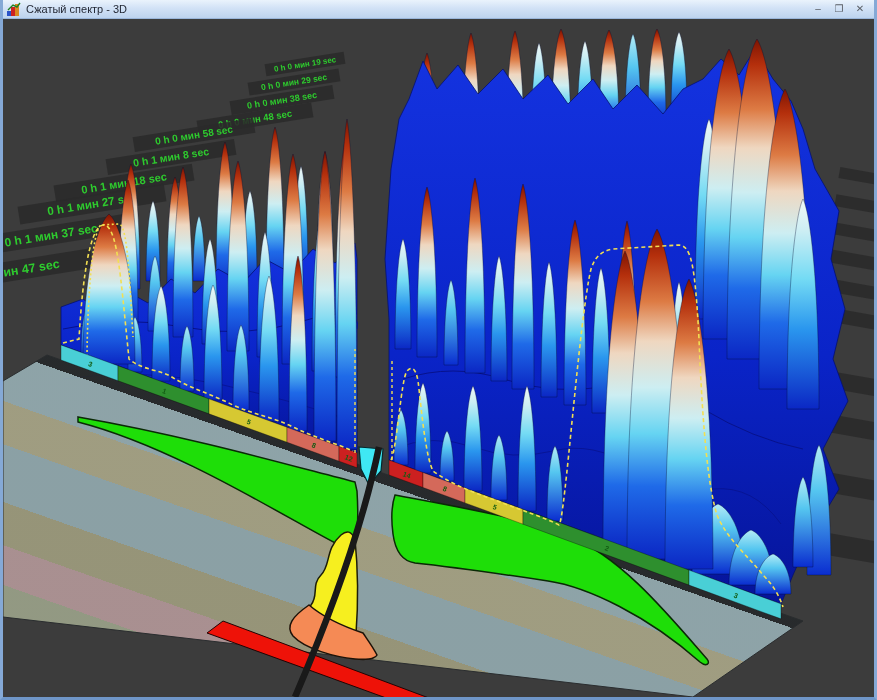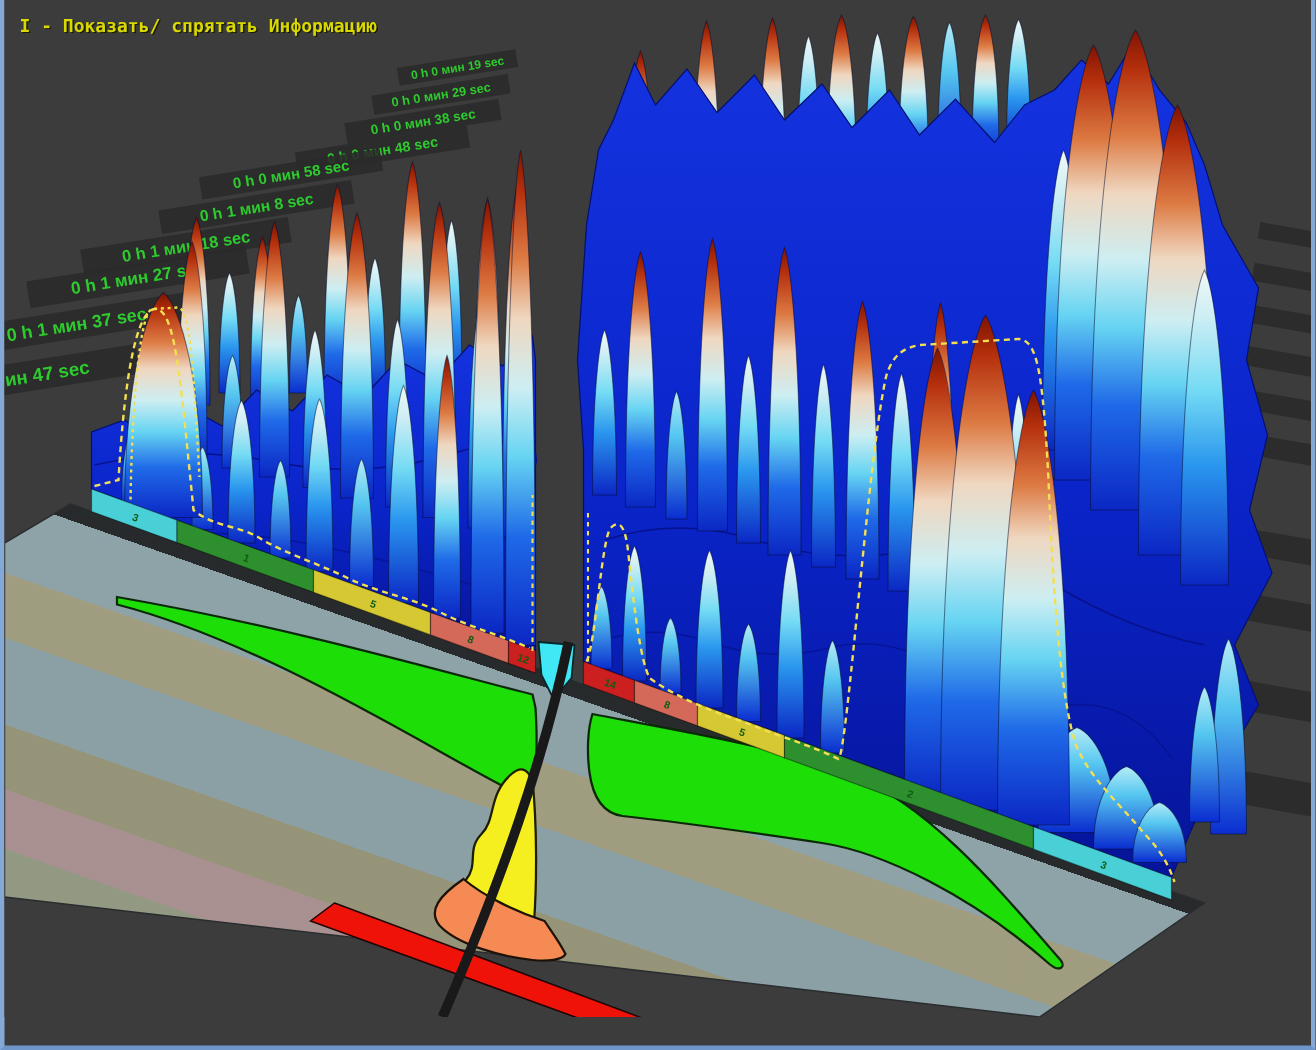--- a/index.html
+++ b/index.html
@@ -23,20 +23,34 @@
   .info-text{
     position:absolute;left:10px;top:10px;
     font-family:"DejaVu Sans Mono",monospace;font-weight:bold;font-size:12px;color:#d9d900;
     text-shadow:1px 1px 0 #1c1c00;white-space:pre;
   }
 </style>
 </head>
 <body>
 
 <div class="window">
+  <div class="titlebar">
+    <svg class="app-icon" viewBox="0 0 14 14">
+      <rect x="0" y="9" width="4" height="5" fill="#2a52c8"></rect>
+      <rect x="4" y="5" width="4" height="9" fill="#cc2222"></rect>
+      <rect x="8" y="2" width="4" height="12" fill="#d98822"></rect>
+      <path d="M1,8 L6,3 L10,5 L13,1" stroke="#208020" stroke-width="1.4" fill="none"></path>
+    </svg>
+    <span class="title">Сжатый спектр - 3D</span>
+    <div class="winbtns">
+      <span>–</span>
+      <span>❐</span>
+      <span>✕</span>
+    </div>
+  </div>
   <div class="client">
     <svg id="scene" width="871" height="678" viewBox="0 0 871 678">
         <defs>
     <linearGradient id="grad-hot" x1="0" y1="0" x2="0" y2="1">
       <stop offset="0" stop-color="#7e1402"></stop>
             <stop offset="0.08" stop-color="#b42f0c"></stop>
       <stop offset="0.22" stop-color="#dd7b44"></stop>
             <stop offset="0.34" stop-color="#efd7c0"></stop>
       <stop offset="0.48" stop-color="#cdeef2"></stop>
             <stop offset="0.62" stop-color="#66d4f2"></stop>
@@ -287,15 +301,14 @@
         </g>
         <g>
     <path d="M686,551.1 L778,584.864 L778,599.864 L686,566.1 Z" fill="#49cfd6" stroke="rgba(0,0,0,0.4)" stroke-width="0.8"></path>
     <text x="732" y="578.982" text-anchor="middle" font-size="7" font-family="Liberation Sans,sans-serif" font-weight="bold" fill="#135c13" transform="rotate(20 732 578.982)">3</text>
         </g>
         <path d="M60,324 L76,320 C80,250 88,208 100,206 C112,205 116,240 122,300 L126,340 C140,352 158,350 172,360 C190,370 210,376 230,386 C252,396 270,398 290,408 C310,418 332,424 350,432" fill="none" stroke="#f2df52" stroke-width="1.6" stroke-dasharray="4 3"></path>
         <path d="M388,441 C394,430 398,360 404,352 C410,346 414,350 416,370 C420,408 424,440 430,452 C452,468 478,476 500,484 C520,492 540,498 556,506 C562,502 576,300 588,250 C592,238 598,232 610,230 L676,226 C688,227 692,244 696,320 C700,420 706,470 714,496 C724,520 744,536 760,556 C770,566 776,576 780,588" fill="none" stroke="#f2df52" stroke-width="1.6" stroke-dasharray="4 3"></path>
         <path d="M389,441 L389,340" fill="none" stroke="#f2df52" stroke-width="1.4" stroke-dasharray="3 3"></path>
   <path d="M352,434 L352,330" fill="none" stroke="#f2df52" stroke-width="1.4" stroke-dasharray="3 3"></path>
       </svg>
-    <div class="info-text">I - Показать/ спрятать Информацию</div>
   </div>
 </div>
 
 </body></html>

